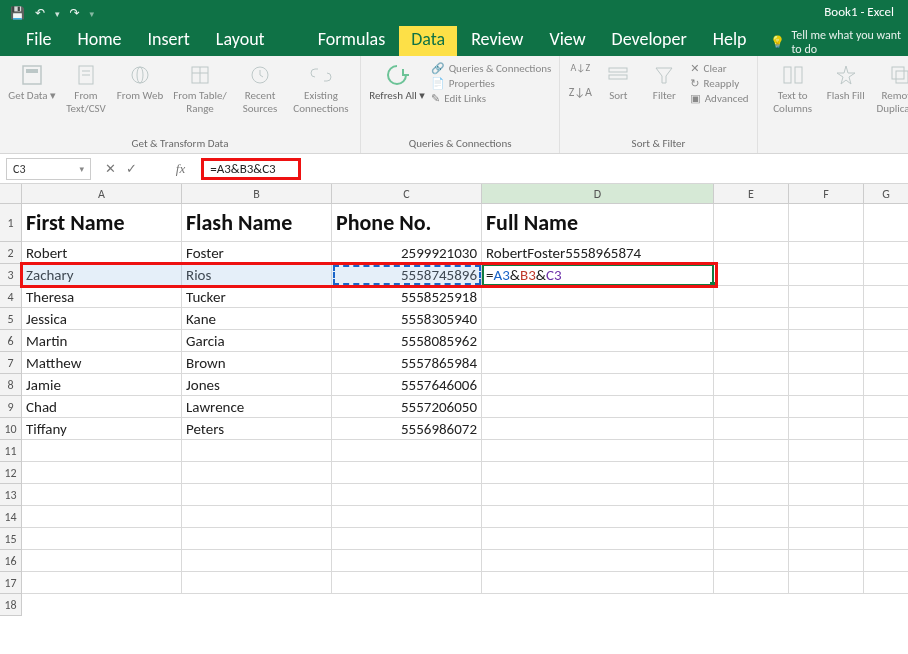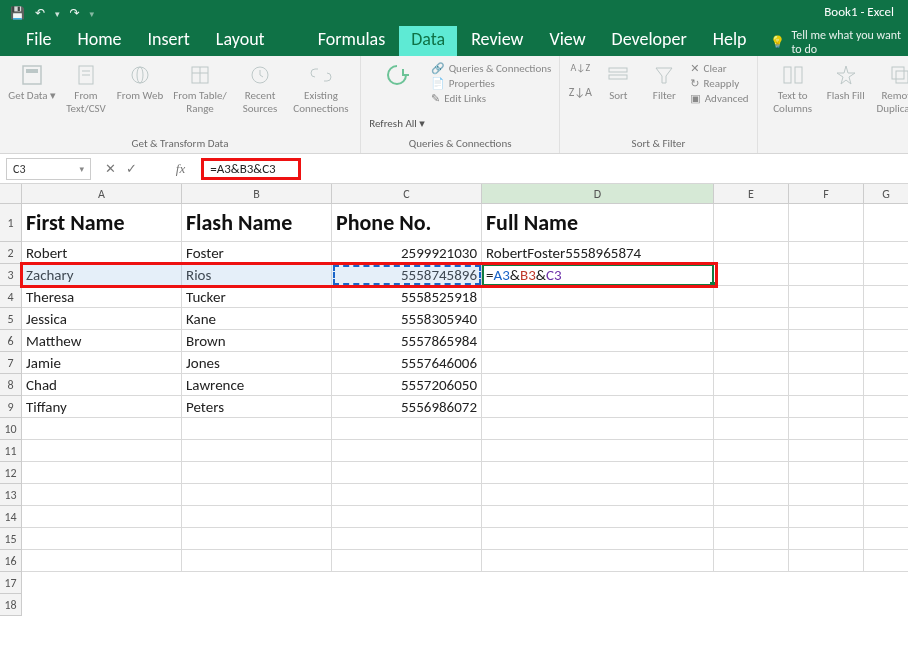--- a/index.html
+++ b/index.html
@@ -7,33 +7,33 @@
 
 
 .titlebar { background: #0f7246; height: 26px; display: flex; align-items: center; color: #fff; position: relative; }
 .qat { display: flex; align-items: center; gap: 10px; padding-left: 10px; }
 .qat span { opacity: 0.95; }
 .apptitle { position: absolute; right: 14px; top: 4px; color: #fff; font-size: 13px; }
 
 
 .tabbar { background: #0f7246; height: 30px; display: flex; align-items: flex-end; padding-left: 14px; color: #fff; gap: 2px; }
 .tab { padding: 6px 12px 6px; font-size: 18px; cursor: pointer; }
-.tab.active { background: #5eead4; color: #0f7246; }
+.tab.active { background: #fde047; color: #0f7246; }
 .tell { display:flex; align-items:center; gap:6px; margin-left:10px; opacity:0.9; }
 
 
 .ribbon { background: #f3f3f3; border-bottom: 1px solid #d6d6d6; height: 98px; display: flex; }
 .rgroup { border-right: 1px solid #e0e0e0; padding: 4px 8px 0 8px; display:flex; flex-direction:column; justify-content:space-between;}
 .rgroup .items { display:flex; align-items:flex-start; gap:6px; padding-top:2px;}
 .rbtn { display:flex; flex-direction:column; align-items:center; width:48px; color:#888; font-size:11px; line-height:1.15; text-align:center; cursor:pointer;}
 .rbtn .ic { width:26px; height:26px; display:flex; align-items:center; justify-content:center; margin-bottom:2px; opacity:0.6;}
 .rgroup .label { text-align:center; font-size:11px; color:#6a6a6a; padding:1px 0 3px;}
 .rstack { display:flex; flex-direction:column; gap:2px; color:#888; font-size:11px;}
 .rstack div { display:flex; align-items:center; gap:4px; white-space:nowrap; cursor:pointer;}
-.rbtn.med { width:56px; color:#555;gap:28px;}
+.rbtn.med { width:56px; color:#555;}
 .rbtn.med .ic { opacity:0.85; }
 
 
 .fbararea { height:30px; border-bottom:1px solid #d6d6d6; display:flex; align-items:center; background:#fff; }
 .namebox { width:85px; height:22px; border:1px solid #ccc; margin:0 4px 0 6px; display:flex; align-items:center; padding:0 6px; font-size:12px; color:#333; background:#fff; }
 .namebox::after { content:"▾"; margin-left:auto; color:#888; font-size:9px;}
 .fxbtns { display:flex; align-items:center; gap:10px; padding:0 10px; color:#777;}
 .fxbtn { cursor:pointer; font-size:13px;}
 .fxlabel { font-style:italic; font-family: "Times New Roman", serif; color:#777;margin-left:29px;}
 .formula-highlight { border:3px solid #e11; padding:1px 6px; margin-left:6px; font-size:13px; color:#222; min-width:100px; height:22px; display:flex; align-items:center; background:#fff;}
@@ -361,20 +361,29 @@
       <div class="row">
         <div class="cell colA">Jessica</div>
         <div class="cell colB">Kane</div>
         <div class="cell colC num">5558305940</div>
         <div class="cell colD"></div>
         <div class="cell colE"></div>
         <div class="cell colF"></div>
         <div class="cell colG"></div>
       </div>
       <div class="row">
+        <div class="cell colA">Martin</div>
+        <div class="cell colB">Garcia</div>
+        <div class="cell colC num">5558085962</div>
+        <div class="cell colD"></div>
+        <div class="cell colE"></div>
+        <div class="cell colF"></div>
+        <div class="cell colG"></div>
+      </div>
+      <div class="row">
         <div class="cell colA">Matthew</div>
         <div class="cell colB">Brown</div>
         <div class="cell colC num">5557865984</div>
         <div class="cell colD"></div>
         <div class="cell colE"></div>
         <div class="cell colF"></div>
         <div class="cell colG"></div>
       </div>
       <div class="row">
         <div class="cell colA">Jamie</div>

